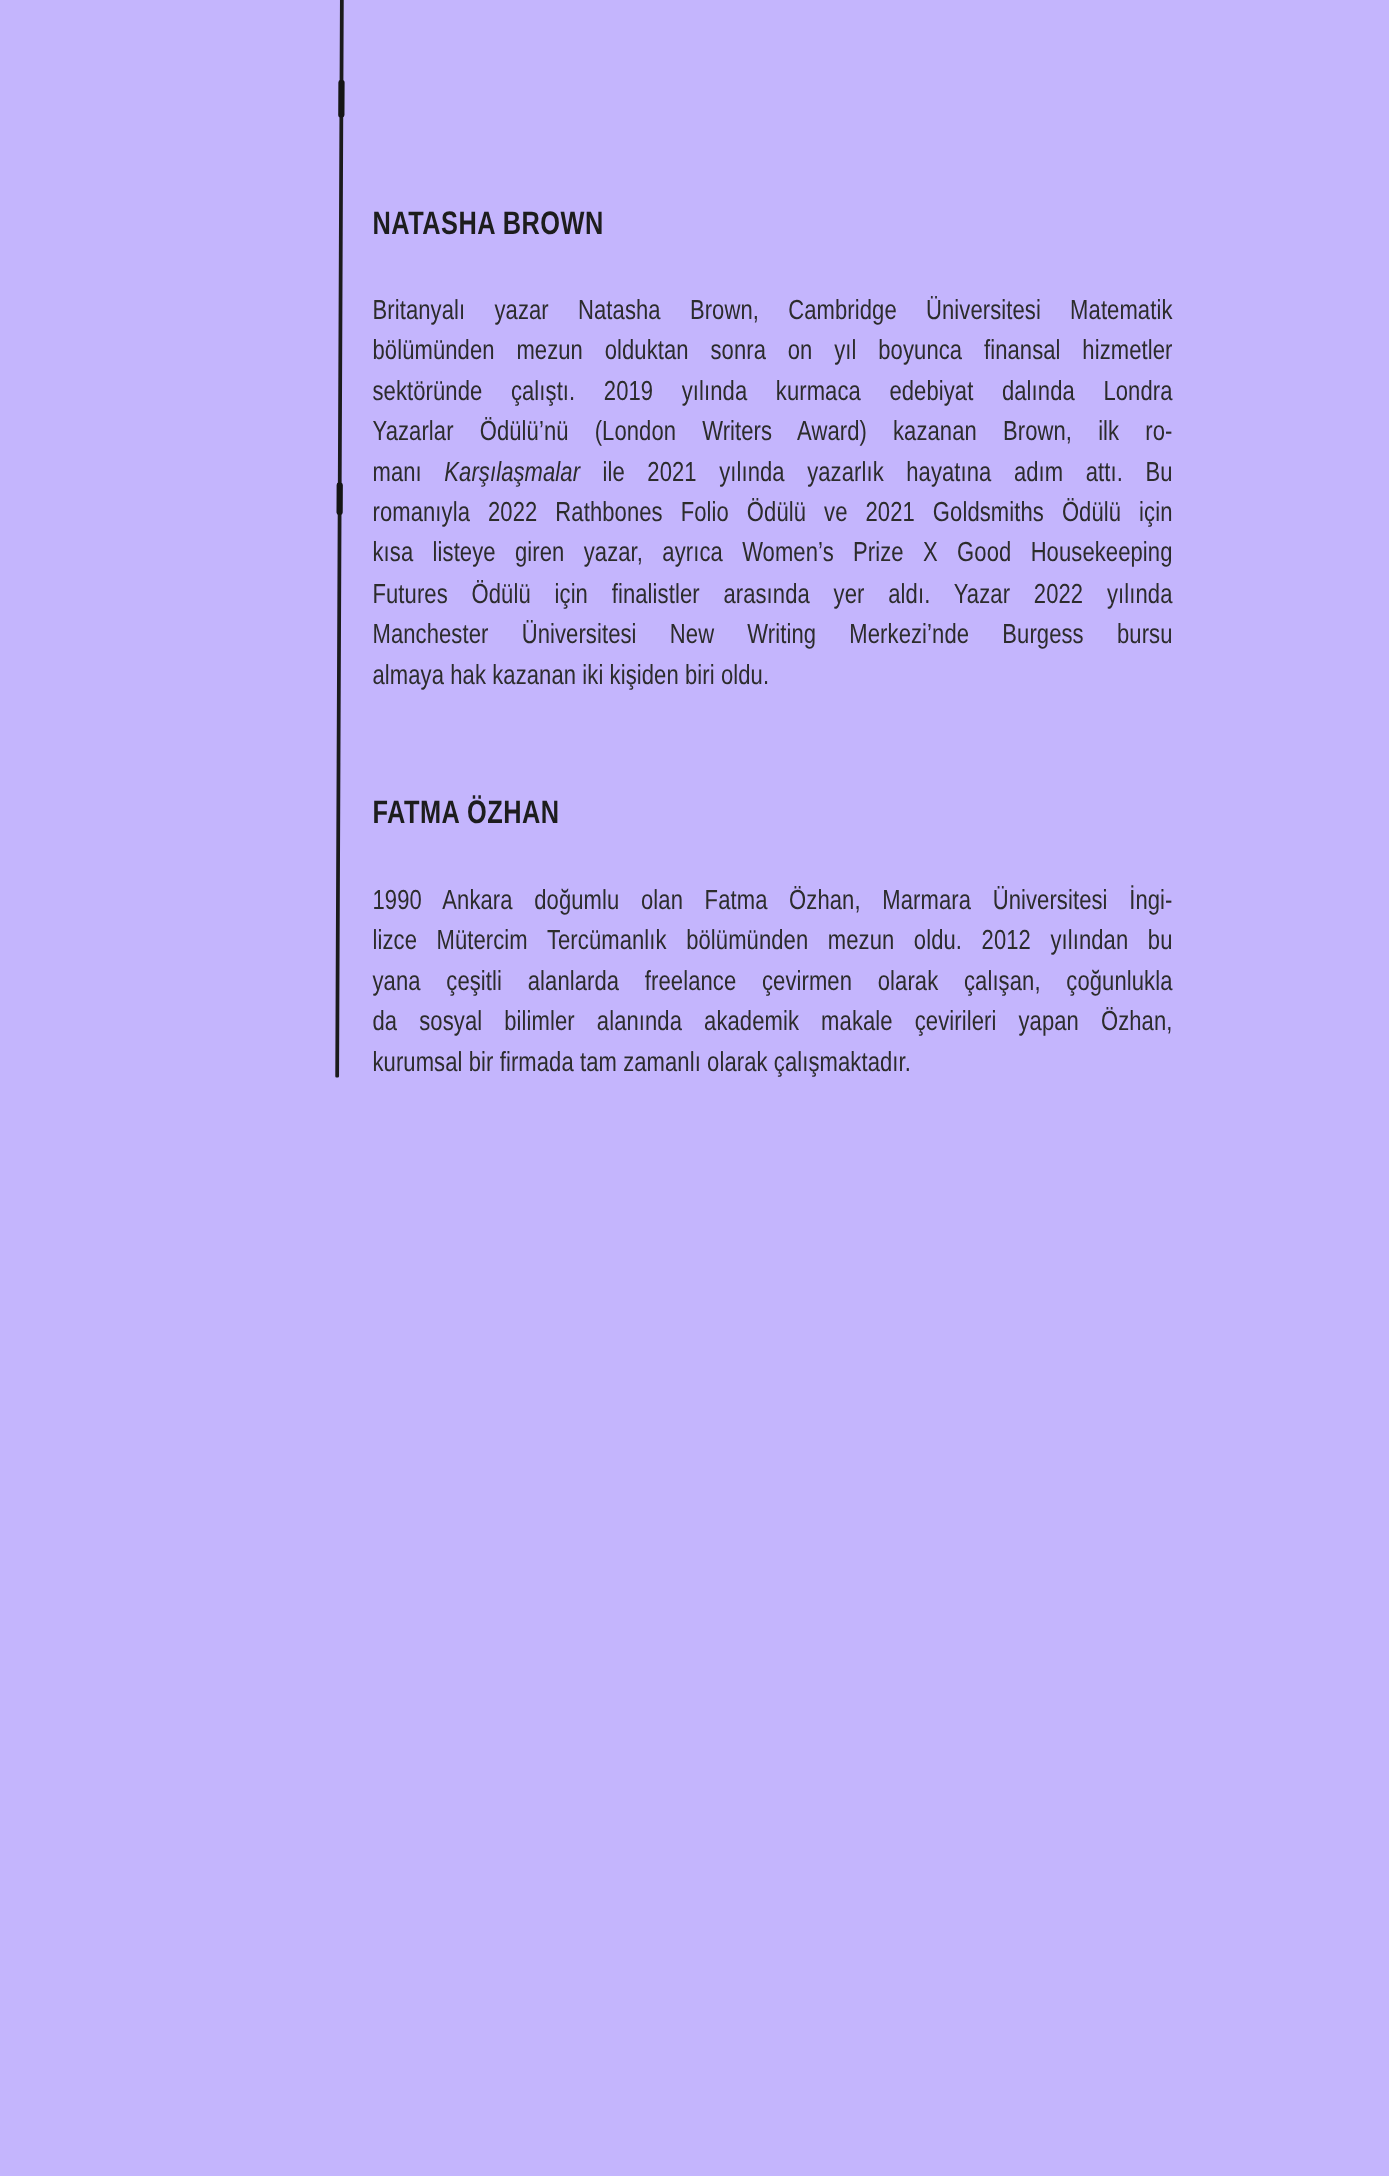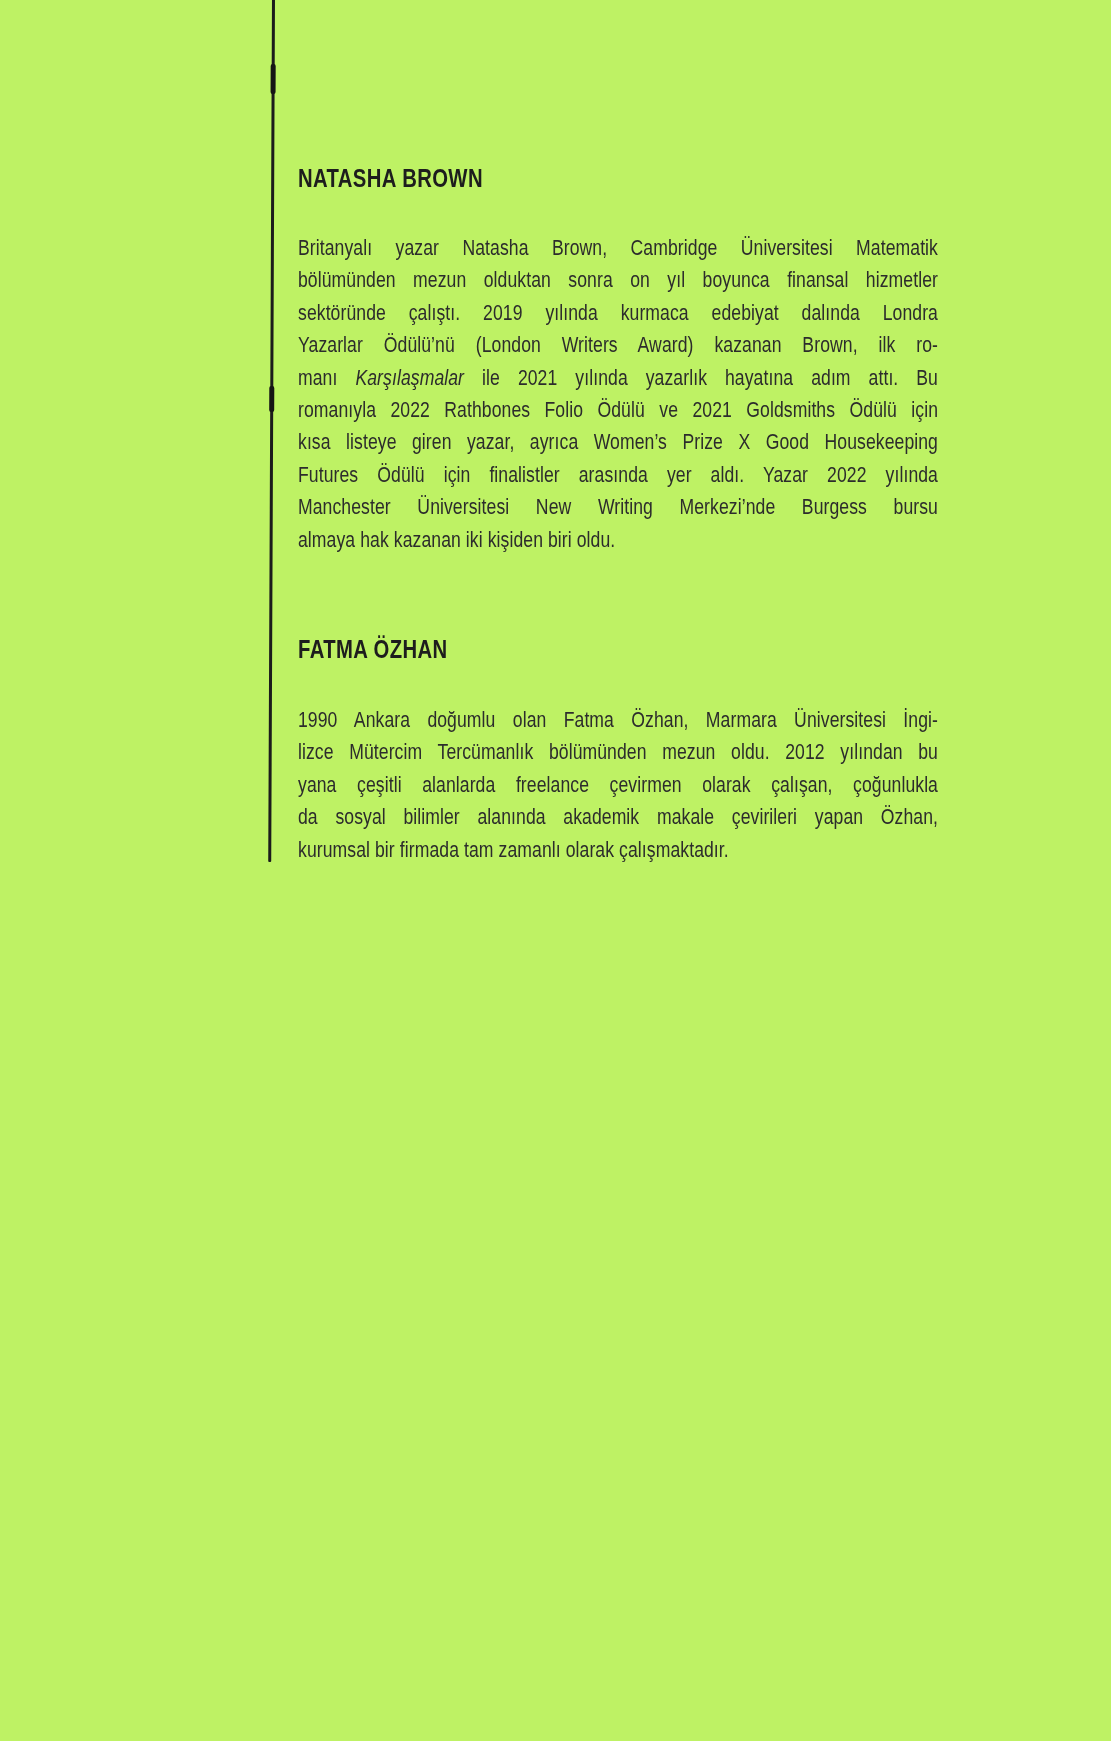--- a/index.html
+++ b/index.html
@@ -1,20 +1,20 @@
 <!DOCTYPE html>
 <html><head>
 <meta charset="utf-8">
 <style>
   html, body { margin: 0; padding: 0; background: #ffffff; }
   .page {
     position: relative;
     width: 1111px;
     height: 1741px;
-    background: #bef264;
+    background: #c4b5fd;
     font-family: "Liberation Sans", sans-serif;
     overflow: hidden;
   }
   
   .spine-line {
     position: absolute;
     left: 272px;
     top: -4px;
     width: 3px;
     height: 866px;

